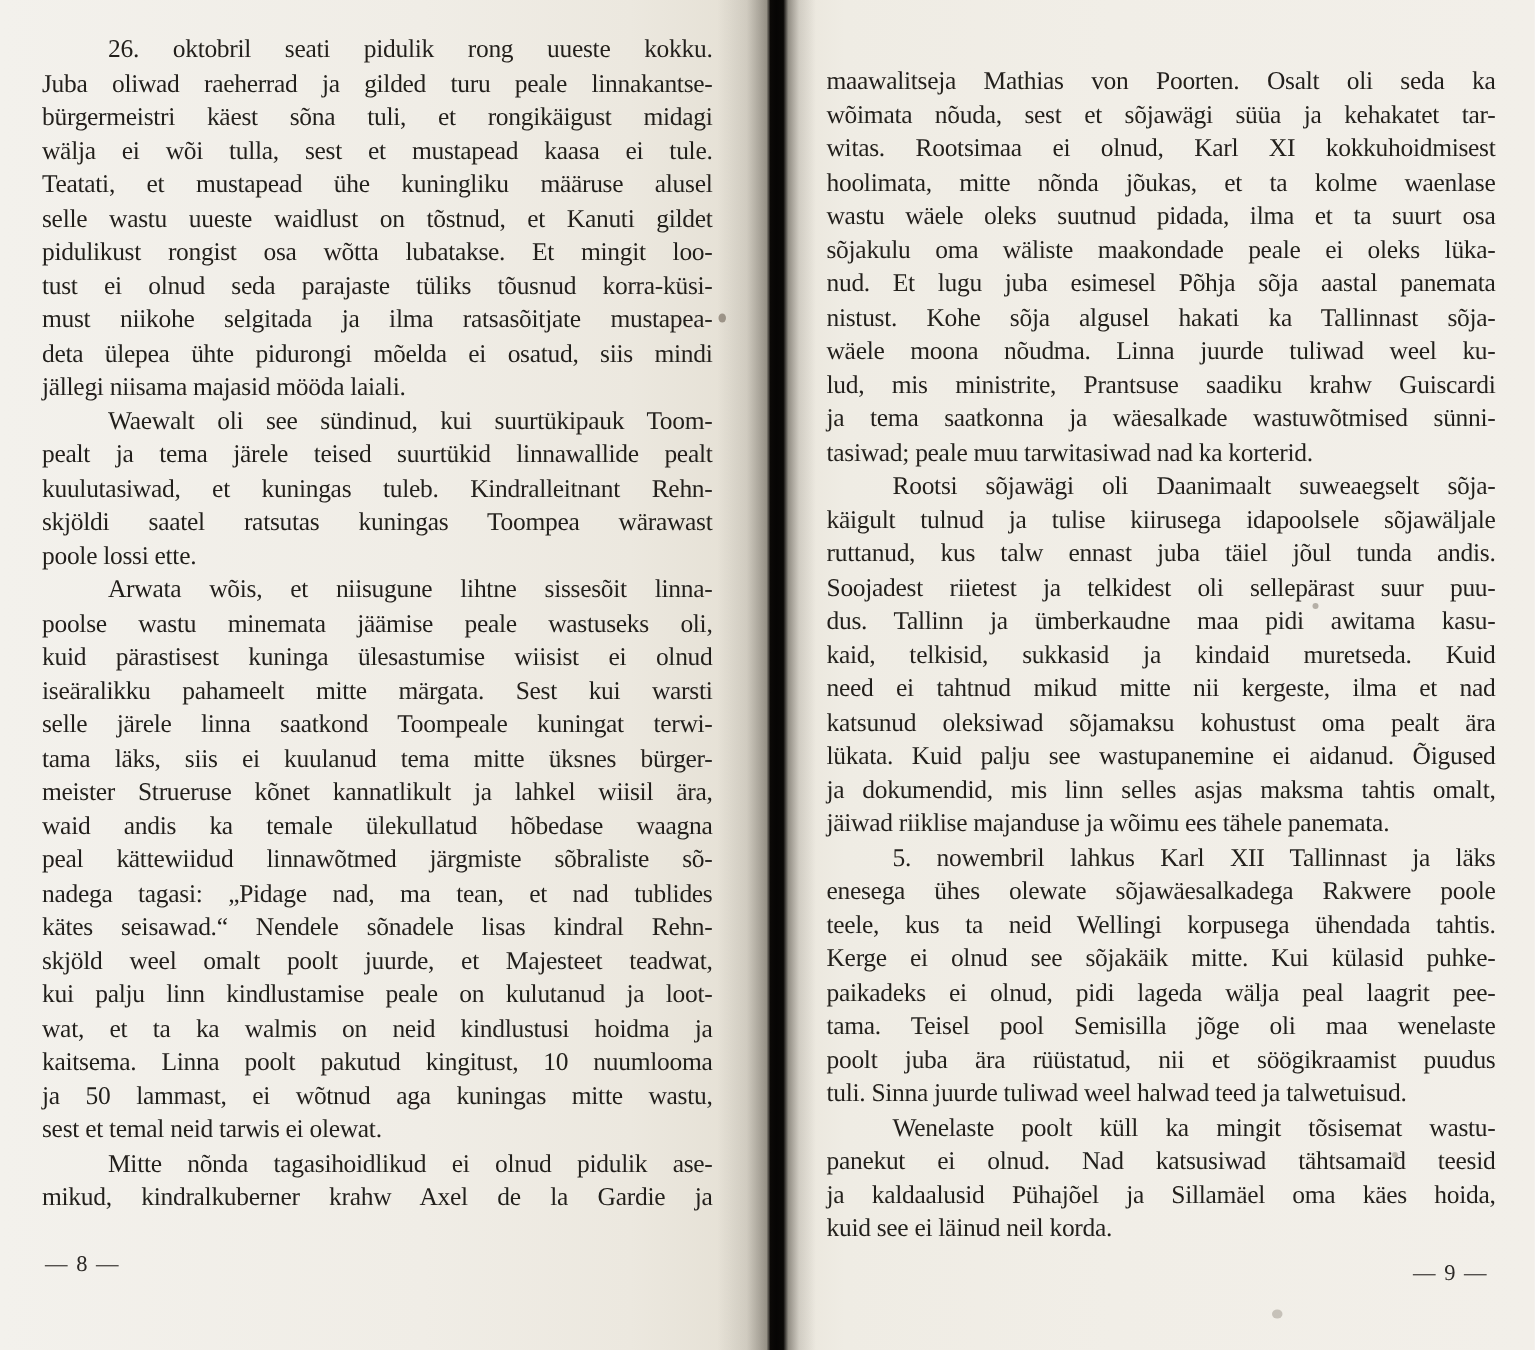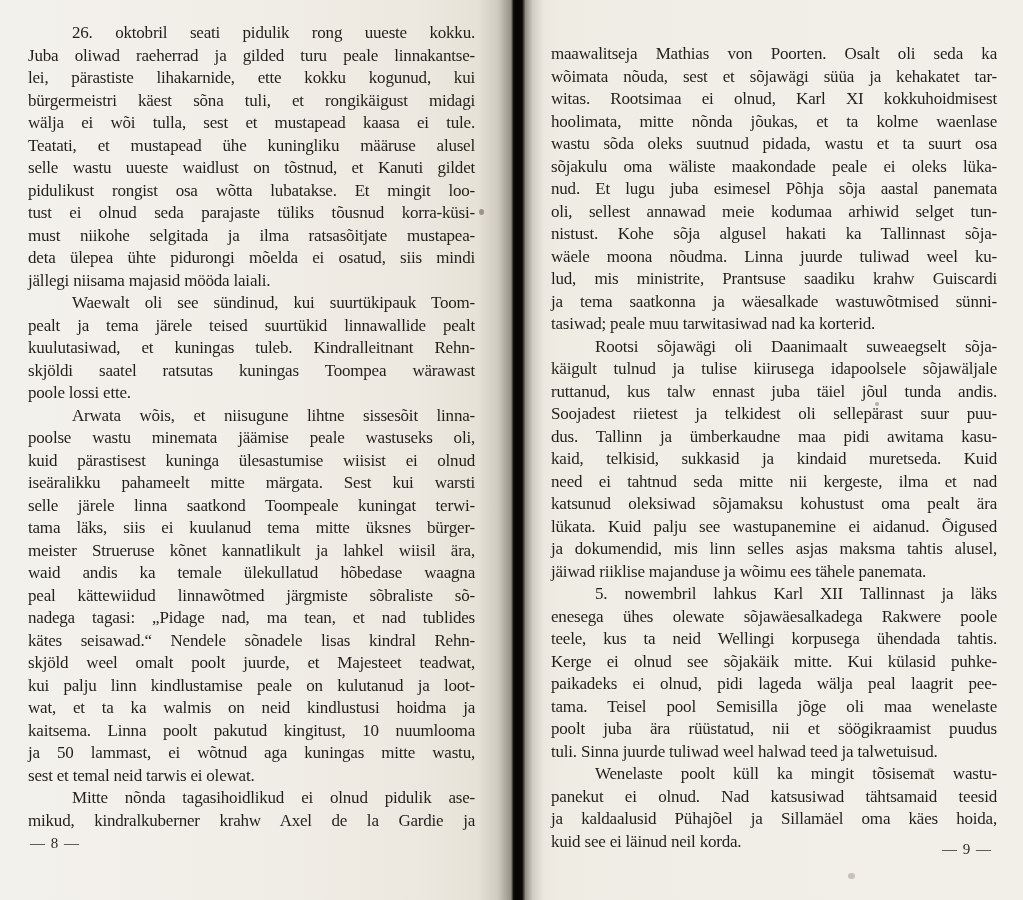--- a/index.html
+++ b/index.html
@@ -63,21 +63,20 @@
 <div class="scan">
 
   <div class="page-surface left"></div>
   <div class="page-surface right"></div>
   <div class="gutter-shadow"></div>
 
   <div class="textblock left">
     <p class="para indent">
         <span class="tline">26. oktobril seati pidulik rong uueste kokku.</span>
         <span class="tline">Juba oliwad raeherrad ja gilded turu peale linnakantse-</span>
-        <span class="tline">lei, pärastiste lihakarnide, ette kokku kogunud, kui</span>
         <span class="tline">bürgermeistri käest sõna tuli, et rongikäigust midagi</span>
         <span class="tline">wälja ei wõi tulla, sest et mustapead kaasa ei tule.</span>
         <span class="tline">Teatati, et mustapead ühe kuningliku määruse alusel</span>
         <span class="tline">selle wastu uueste waidlust on tõstnud, et Kanuti gildet</span>
         <span class="tline">pidulikust rongist osa wõtta lubatakse.  Et mingit loo-</span>
         <span class="tline">tust ei olnud seda parajaste tüliks tõusnud korra-küsi-</span>
         <span class="tline">must niikohe selgitada ja ilma ratsasõitjate mustapea-</span>
         <span class="tline">deta ülepea ühte pidurongi mõelda ei osatud, siis mindi</span>
         <span class="tline last">jällegi niisama majasid mööda laiali.</span>
       </p>
@@ -112,41 +111,40 @@
         <span class="tline last">mikud, kindralkuberner krahw Axel de la Gardie ja</span>
       </p>
   </div>
 
   <div class="textblock right">
     <p class="para">
         <span class="tline">maawalitseja Mathias von Poorten.  Osalt oli seda ka</span>
         <span class="tline">wõimata nõuda, sest et sõjawägi süüa ja kehakatet tar-</span>
         <span class="tline">witas.  Rootsimaa ei olnud, Karl XI kokkuhoidmisest</span>
         <span class="tline">hoolimata, mitte nõnda jõukas, et ta kolme waenlase</span>
-        <span class="tline">wastu sõda oleks suutnud pidada, wastu et ta suurt osa</span>
+        <span class="tline">wastu wäele oleks suutnud pidada, ilma et ta suurt osa</span>
         <span class="tline">sõjakulu oma wäliste maakondade peale ei oleks lüka-</span>
         <span class="tline">nud.  Et lugu juba esimesel Põhja sõja aastal panemata</span>
-        <span class="tline">oli, sellest annawad meie kodumaa arhiwid selget tun-</span>
         <span class="tline">nistust.  Kohe sõja algusel hakati ka Tallinnast sõja-</span>
         <span class="tline">wäele moona nõudma.  Linna juurde tuliwad weel ku-</span>
         <span class="tline">lud, mis ministrite, Prantsuse saadiku krahw  Guiscardi</span>
         <span class="tline">ja tema saatkonna ja wäesalkade wastuwõtmised sünni-</span>
         <span class="tline last">tasiwad; peale muu tarwitasiwad nad ka korterid.</span>
       </p>
     <p class="para indent">
         <span class="tline">Rootsi sõjawägi oli Daanimaalt suweaegselt sõja-</span>
         <span class="tline">käigult tulnud ja tulise kiirusega idapoolsele sõjawäljale</span>
         <span class="tline">ruttanud, kus talw ennast juba täiel jõul tunda andis.</span>
         <span class="tline">Soojadest riietest ja telkidest oli sellepärast suur puu-</span>
         <span class="tline">dus.  Tallinn ja ümberkaudne maa pidi awitama kasu-</span>
         <span class="tline">kaid, telkisid, sukkasid ja kindaid muretseda.  Kuid</span>
-        <span class="tline">need ei tahtnud seda mitte nii kergeste, ilma et nad</span>
+        <span class="tline">need ei tahtnud mikud mitte nii kergeste, ilma et nad</span>
         <span class="tline">katsunud oleksiwad sõjamaksu kohustust oma pealt ära</span>
         <span class="tline">lükata. Kuid palju see wastupanemine ei aidanud. Õigused</span>
-        <span class="tline">ja dokumendid, mis linn selles asjas maksma tahtis alusel,</span>
+        <span class="tline">ja dokumendid, mis linn selles asjas maksma tahtis omalt,</span>
         <span class="tline last">jäiwad riiklise majanduse ja wõimu ees tähele panemata.</span>
       </p>
     <p class="para indent">
         <span class="tline">5. nowembril lahkus Karl XII Tallinnast ja läks</span>
         <span class="tline">enesega ühes olewate sõjawäesalkadega Rakwere poole</span>
         <span class="tline">teele, kus ta neid Wellingi korpusega ühendada tahtis.</span>
         <span class="tline">Kerge ei olnud see sõjakäik mitte.  Kui külasid puhke-</span>
         <span class="tline">paikadeks ei olnud, pidi lageda wälja peal laagrit pee-</span>
         <span class="tline">tama.  Teisel pool Semisilla jõge oli maa wenelaste</span>
         <span class="tline">poolt juba ära rüüstatud, nii et söögikraamist puudus</span>

